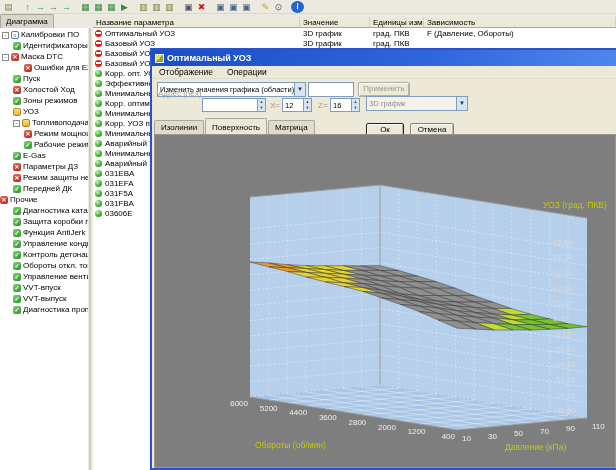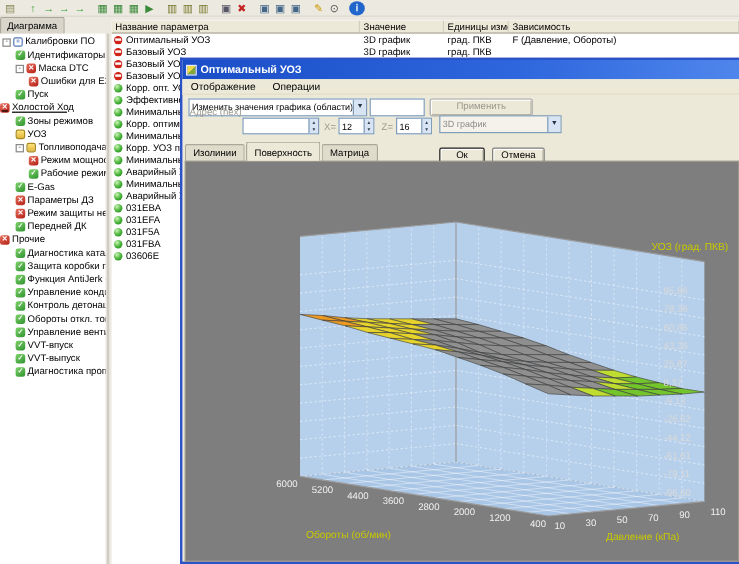--- a/index.html
+++ b/index.html
@@ -120,34 +120,34 @@
   <div class="tree" id="tree">
       <div class="titem" style="padding-left: 2px;">
         <span class="exp">-</span>
         <span class="ticon book">≡</span>
         <span>Калибровки ПО</span>
       </div>
       <div class="titem" style="padding-left: 13px;">
         <span class="ticon green">✓</span>
         <span>Идентификаторы</span>
       </div>
-      <div class="titem" style="padding-left: 13px;">
+      <div class="titem" style="padding-left: 2px;">
         <span class="exp">-</span>
         <span class="ticon red">✕</span>
         <span>Маска DTC</span>
       </div>
       <div class="titem" style="padding-left: 24px;">
         <span class="ticon red">✕</span>
         <span>Ошибки для Е2</span>
       </div>
       <div class="titem" style="padding-left: 13px;">
         <span class="ticon green">✓</span>
         <span>Пуск</span>
       </div>
-      <div class="titem" style=" text-decoration: underline;">
+      <div class="titem" style="padding-left: 13px;">
         <span class="ticon red">✕</span>
         <span>Холостой Ход</span>
       </div>
       <div class="titem" style="padding-left: 13px;">
         <span class="ticon green">✓</span>
         <span>Зоны режимов</span>
       </div>
       <div class="titem" style="padding-left: 13px;">
         <span class="ticon folder"></span>
         <span>УОЗ</span>
@@ -417,21 +417,21 @@
     <div class="dmenu">
       <span>Отображение</span>
       <span>Операции</span>
     </div>
     <div class="dctrl">
       <div class="combo" style="left:5px;top:3px;width:149px;">
         <span>Изменить значения графика (области) на значения</span>
         <span class="arr">▼</span>
       </div>
       <div class="input" style="left:156px;top:3px;width:46px;"></div>
-      <div class="btn disabled" style="left:206px;top:3px;width:86px;height:15px;">Применить</div>
+      <div class="btn disabled" style="left:206px;top:3px;width:52px;height:15px;">Применить</div>
 
       <span class="flabel" style="left:6px;top:10px;">Адрес (hex)</span>
       <div class="input spin" style="left:50px;top:19px;width:64px;height:14px;">
         <span></span>
         <span class="spinbtns">
             <i>▲</i>
             <i>▼</i>
           </span>
       </div>
       <span class="flabel" style="left:118px;top:22px;">X=</span>

